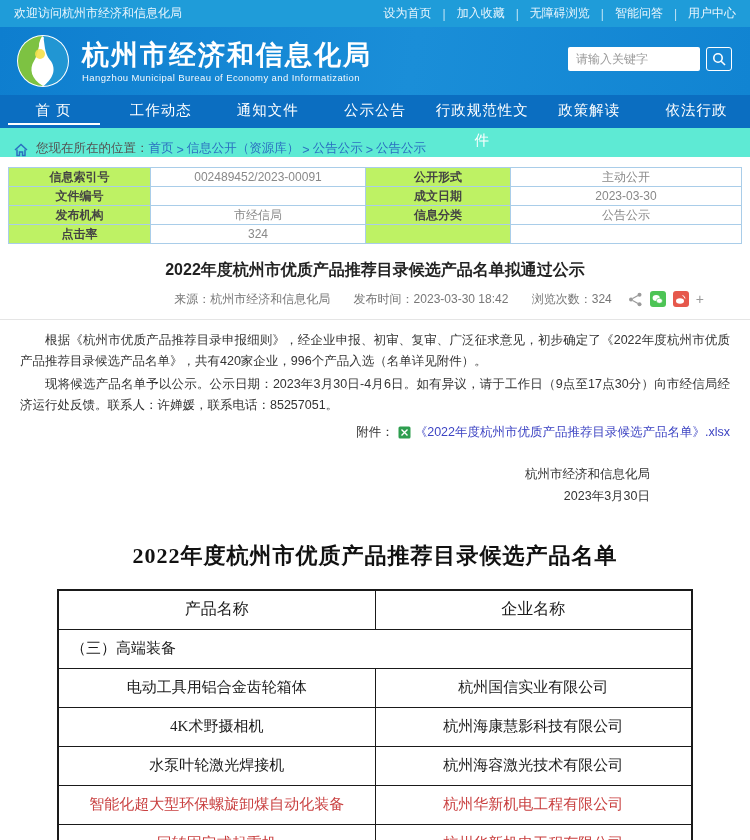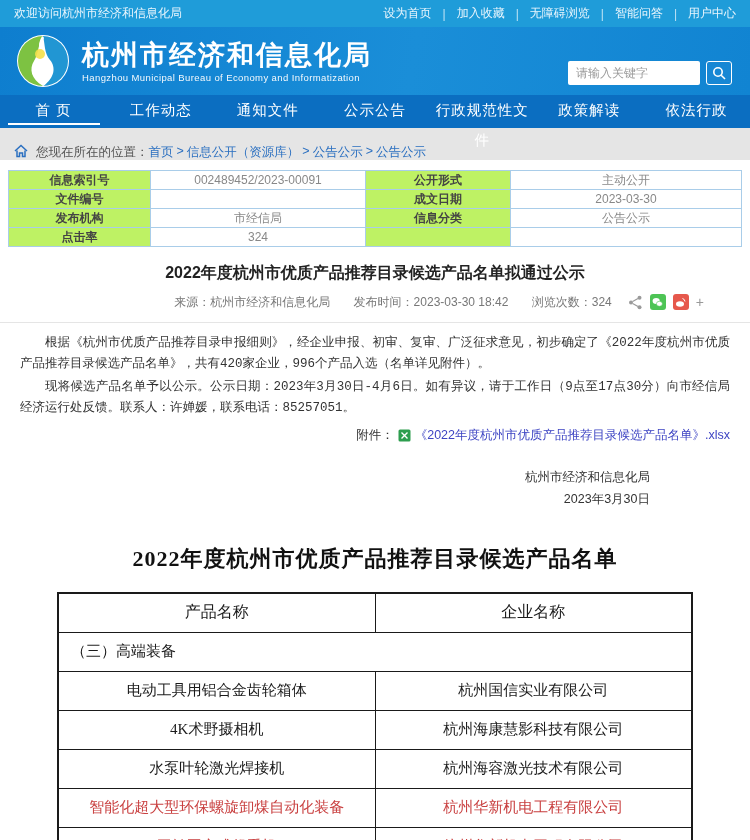--- a/index.html
+++ b/index.html
@@ -20,21 +20,21 @@
   .topbar-sep { color:#bfe3f5; }
   
   .header {
     height:68px; background:linear-gradient(100deg,#0e7ecf 0%,#1a8ed8 55%,#1184d2 100%);
     display:flex; align-items:center; padding:0 16px; position:relative;
   }
   .logo { width:54px; height:54px; margin-right:12px; flex:0 0 auto; }
   .site-title { color:#fff; }
   .site-title .cn { font-size:27px; font-weight:bold; letter-spacing:2px; line-height:30px; }
   .site-title .en { font-size:9.5px; letter-spacing:.4px; opacity:.95; margin-top:2px; }
-  .search { position:absolute; right:18px; top:34px; display:flex; align-items:center; }
+  .search { position:absolute; right:18px; top:20px; display:flex; align-items:center; }
   .search input {
     width:132px; height:24px; border:none; border-radius:2px;
     font-size:12px; padding:0 8px; outline:none; color:#333;
     font-family:"Liberation Sans",sans-serif;
   }
   .search input::placeholder { color:#9a9a9a; }
   .search-btn {
     width:26px; height:24px; margin-left:6px; background:#1787d4;
     border:1px solid #fff; border-radius:3px; cursor:pointer;
     display:flex; align-items:center; justify-content:center;
@@ -44,22 +44,22 @@
   .nav-item {
     flex:1; color:#fff; font-size:14.5px; text-align:center; line-height:30px;
     text-decoration:none; cursor:pointer; position:relative; letter-spacing:1px;
   }
   .nav-item.active::after {
     content:""; position:absolute; left:50%; transform:translateX(-50%);
     bottom:3px; width:92px; height:2px; background:#fff;
   }
   
   .crumbbar {
-    height:29px; background:#e5e5e5; display:flex; align-items:flex-start;
-    padding:16px 14px; font-size:12.5px; color:#555; margin-bottom:10px;
+    height:29px; background:#5eead4; display:flex; align-items:flex-end;
+    padding:0 14px; font-size:12.5px; color:#555; margin-bottom:10px;
   }
   .crumbbar .home-icon { margin-right:8px; display:flex; }
   .crumbbar a { color:#2a6fc0; text-decoration:none; cursor:pointer; }
   .crumb-sep { color:#2a6fc0; margin:0 3px; }
   
   .info-table { width:734px; margin:0 8px; border-collapse:collapse; table-layout:fixed; }
   .info-table td {
     border:1px solid #a9cde9; height:19px; font-size:12px; text-align:center;
     overflow:hidden; white-space:nowrap;
   }
@@ -70,21 +70,21 @@
   .art-title { text-align:center; font-size:16px; font-weight:bold; color:#222; margin:16px 0 10px; }
   .meta { position:relative; height:20px; font-size:12px; color:#777; text-align:center;padding-left:36px; }
   .meta .m-item { margin:0 10px; }
   .share { position:absolute; right:46px; top:0; display:flex; align-items:center; gap:7px; }
   .share .badge { width:16px; height:16px; border-radius:3px; display:flex; align-items:center; justify-content:center; cursor:pointer; }
   .badge.wechat { background:#4dc455; }
   .badge.weibo { background:#e6584c; }
   .share .plus { color:#999; font-size:14px; cursor:pointer; }
   .divider { border:none; border-top:1px solid #e5e5e5; margin:8px 0 10px; }
   .body-text { padding:0 20px; font-size:12.5px; color:#333; line-height:21px; }
-  .body-text p { text-indent:2em; margin-bottom:2px; text-align:justify;font-family:Liberation Mono, monospace; }
+  .body-text p { text-indent:2em; margin-bottom:2px; text-align:justify; }
   .attach-line { padding:0 20px; margin-top:8px; font-size:12.5px; display:flex; align-items:center;justify-content:flex-end; }
   .attach-line .xlsx-icon { margin:0 4px; display:flex; }
   .attach-line a { color:#3d44c3; text-decoration:none; cursor:pointer; }
   .sign-block { text-align:right; padding-right:100px; font-size:12.5px; color:#333; margin-top:22px; line-height:22px; }
   
   .doc { margin-top:34px; font-family:"Liberation Serif","DejaVu Serif",serif; }
   .doc-title { text-align:center; font-size:22px; font-weight:bold; color:#111; letter-spacing:1px; margin-bottom:18px; }
   .doc-table { width:636px; margin:0 auto; border-collapse:collapse; border:2px solid #1a1a1a; table-layout:fixed; }
   .doc-table td, .doc-table th {
     border:1.5px solid #1a1a1a; text-align:center; font-size:15px; color:#1a1a1a;

